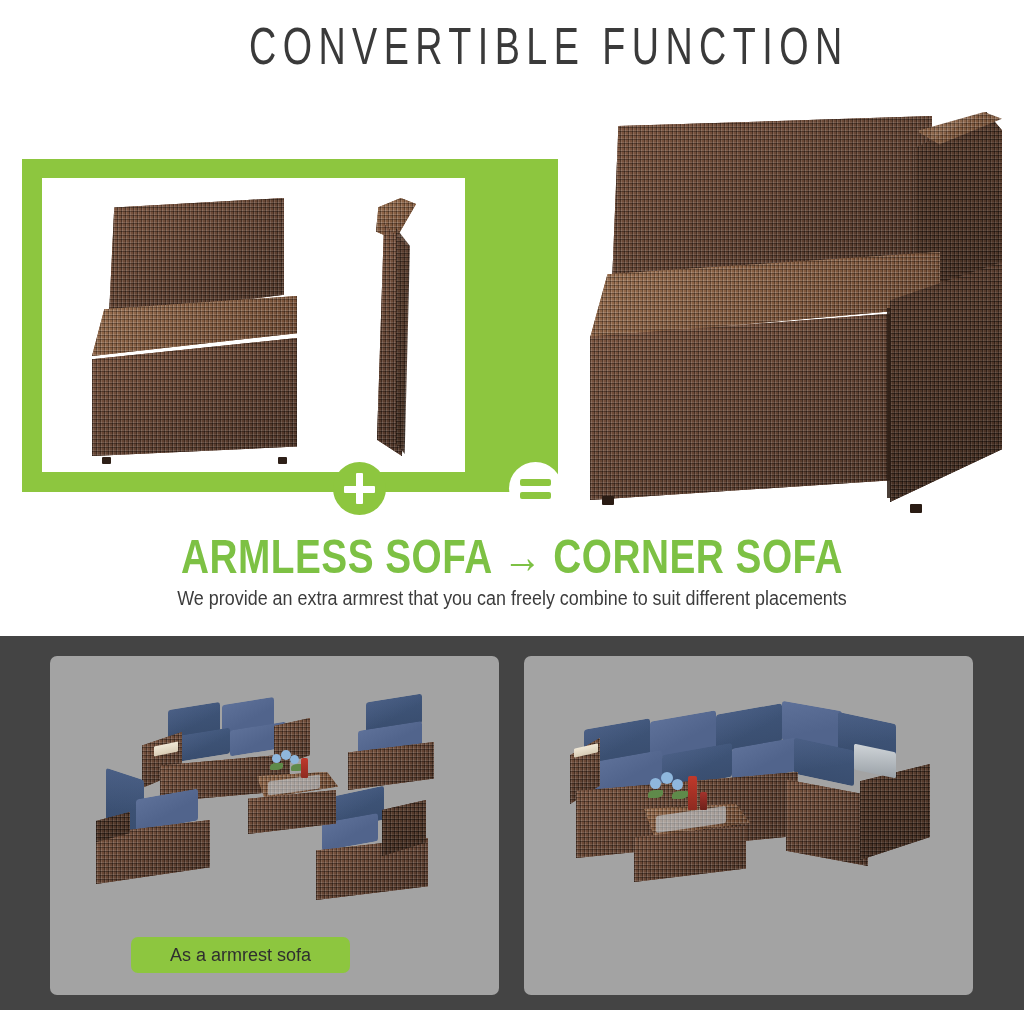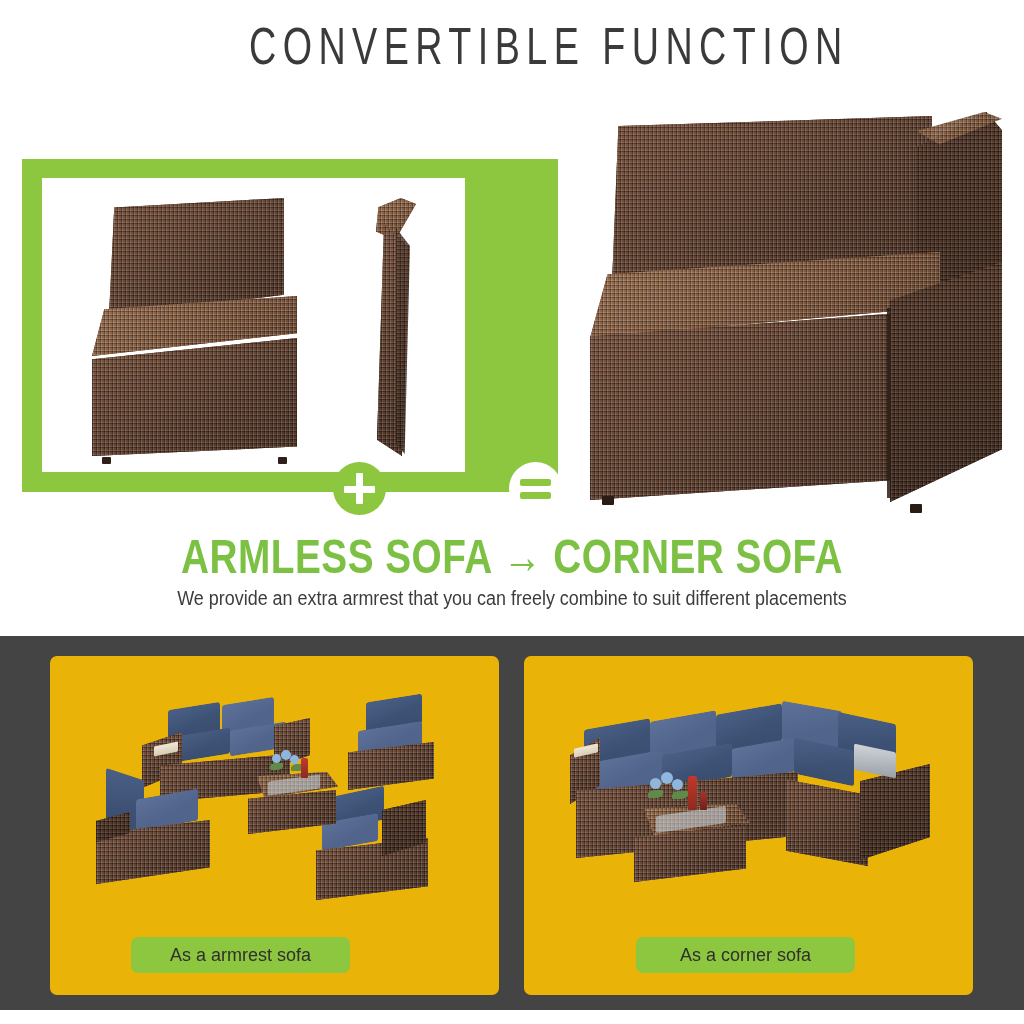--- a/index.html
+++ b/index.html
@@ -155,21 +155,21 @@
     white-space:nowrap;
   }
   .subhead{
     position:absolute;left:0;top:586px;width:1024px;text-align:center;
     font-size:18.5px;color:#3c3c3c;white-space:nowrap;
     transform:scaleY(1.12) scaleX(.97);transform-origin:center top;
   }
 
   
   .dark-band{position:absolute;left:0;top:636px;width:1024px;height:374px;background:#444444;}
-  .panel{position:absolute;top:20px;width:449px;height:339px;background:#eab308;border-radius:7px;}
+  .panel{position:absolute;top:20px;width:449px;height:339px;background:#a3a3a3;border-radius:7px;}
   .panel.left{left:50px;}
   .panel.right{left:524px;}
 
   .cta{
     position:absolute;bottom:22px;height:36px;border-radius:7px;background:#8DC63F;
     display:flex;align-items:center;justify-content:center;
     color:#2f2f2f;font-size:18px;
   }
   .panel.left .cta{left:81px;width:219px;}
   .panel.right .cta{left:112px;width:219px;}
@@ -333,20 +333,19 @@
           <div class="fl-dot" style="left:0px;top:8px;width:11px;height:11px;"></div>
           <div class="fl-dot" style="left:11px;top:2px;width:12px;height:12px;"></div>
           <div class="fl-dot" style="left:22px;top:9px;width:11px;height:11px;"></div>
           <div class="fl-leaf" style="left:-2px;top:20px;width:15px;height:8px;"></div>
           <div class="fl-leaf" style="left:22px;top:21px;width:16px;height:8px;"></div>
           <div class="bottle" style="left:38px;top:6px;width:9px;height:34px;"></div>
           <div class="bottle" style="left:50px;top:22px;width:7px;height:18px;background:linear-gradient(#a5332c,#6d211a);"></div>
         </div>
       </div>
 
-      <div class="cta">As a corner sofa</div>
     </div>
 
   </div>
 
   <div class="bottom-strip"></div>
 
 </div>
 
 </body></html>

